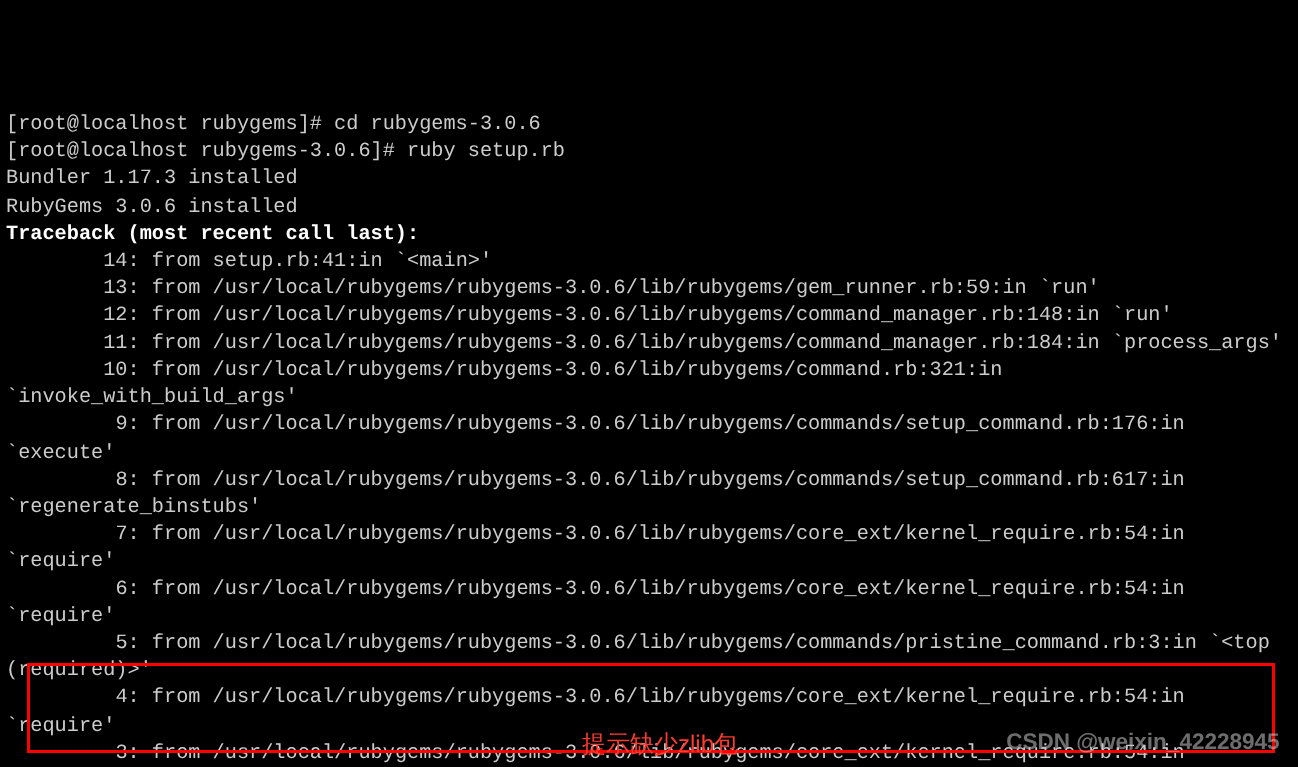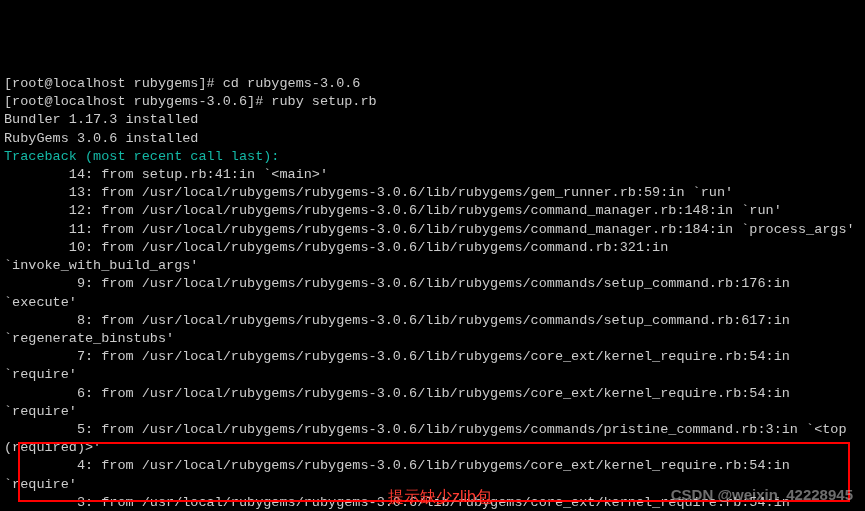--- a/index.html
+++ b/index.html
@@ -9,21 +9,21 @@
   font-family: "Courier New", monospace;
   font-size: 13.5px;
   line-height: 1.35;
   width: 865px;
   height: 511px;
   overflow: hidden;
   position: relative;
   padding: 2px 4px;
   white-space: pre-wrap;
 }
-.bold { font-weight: normal; color: #14b8a6; }
+.bold { font-weight: bold; color: #ffffff; }
 .highlight-box {
   position: absolute;
   left: 18px;
   top: 442px;
   width: 832px;
   height: 60px;
   border: 2px solid #ff0000;
   pointer-events: none;
 }
 .annotation {

